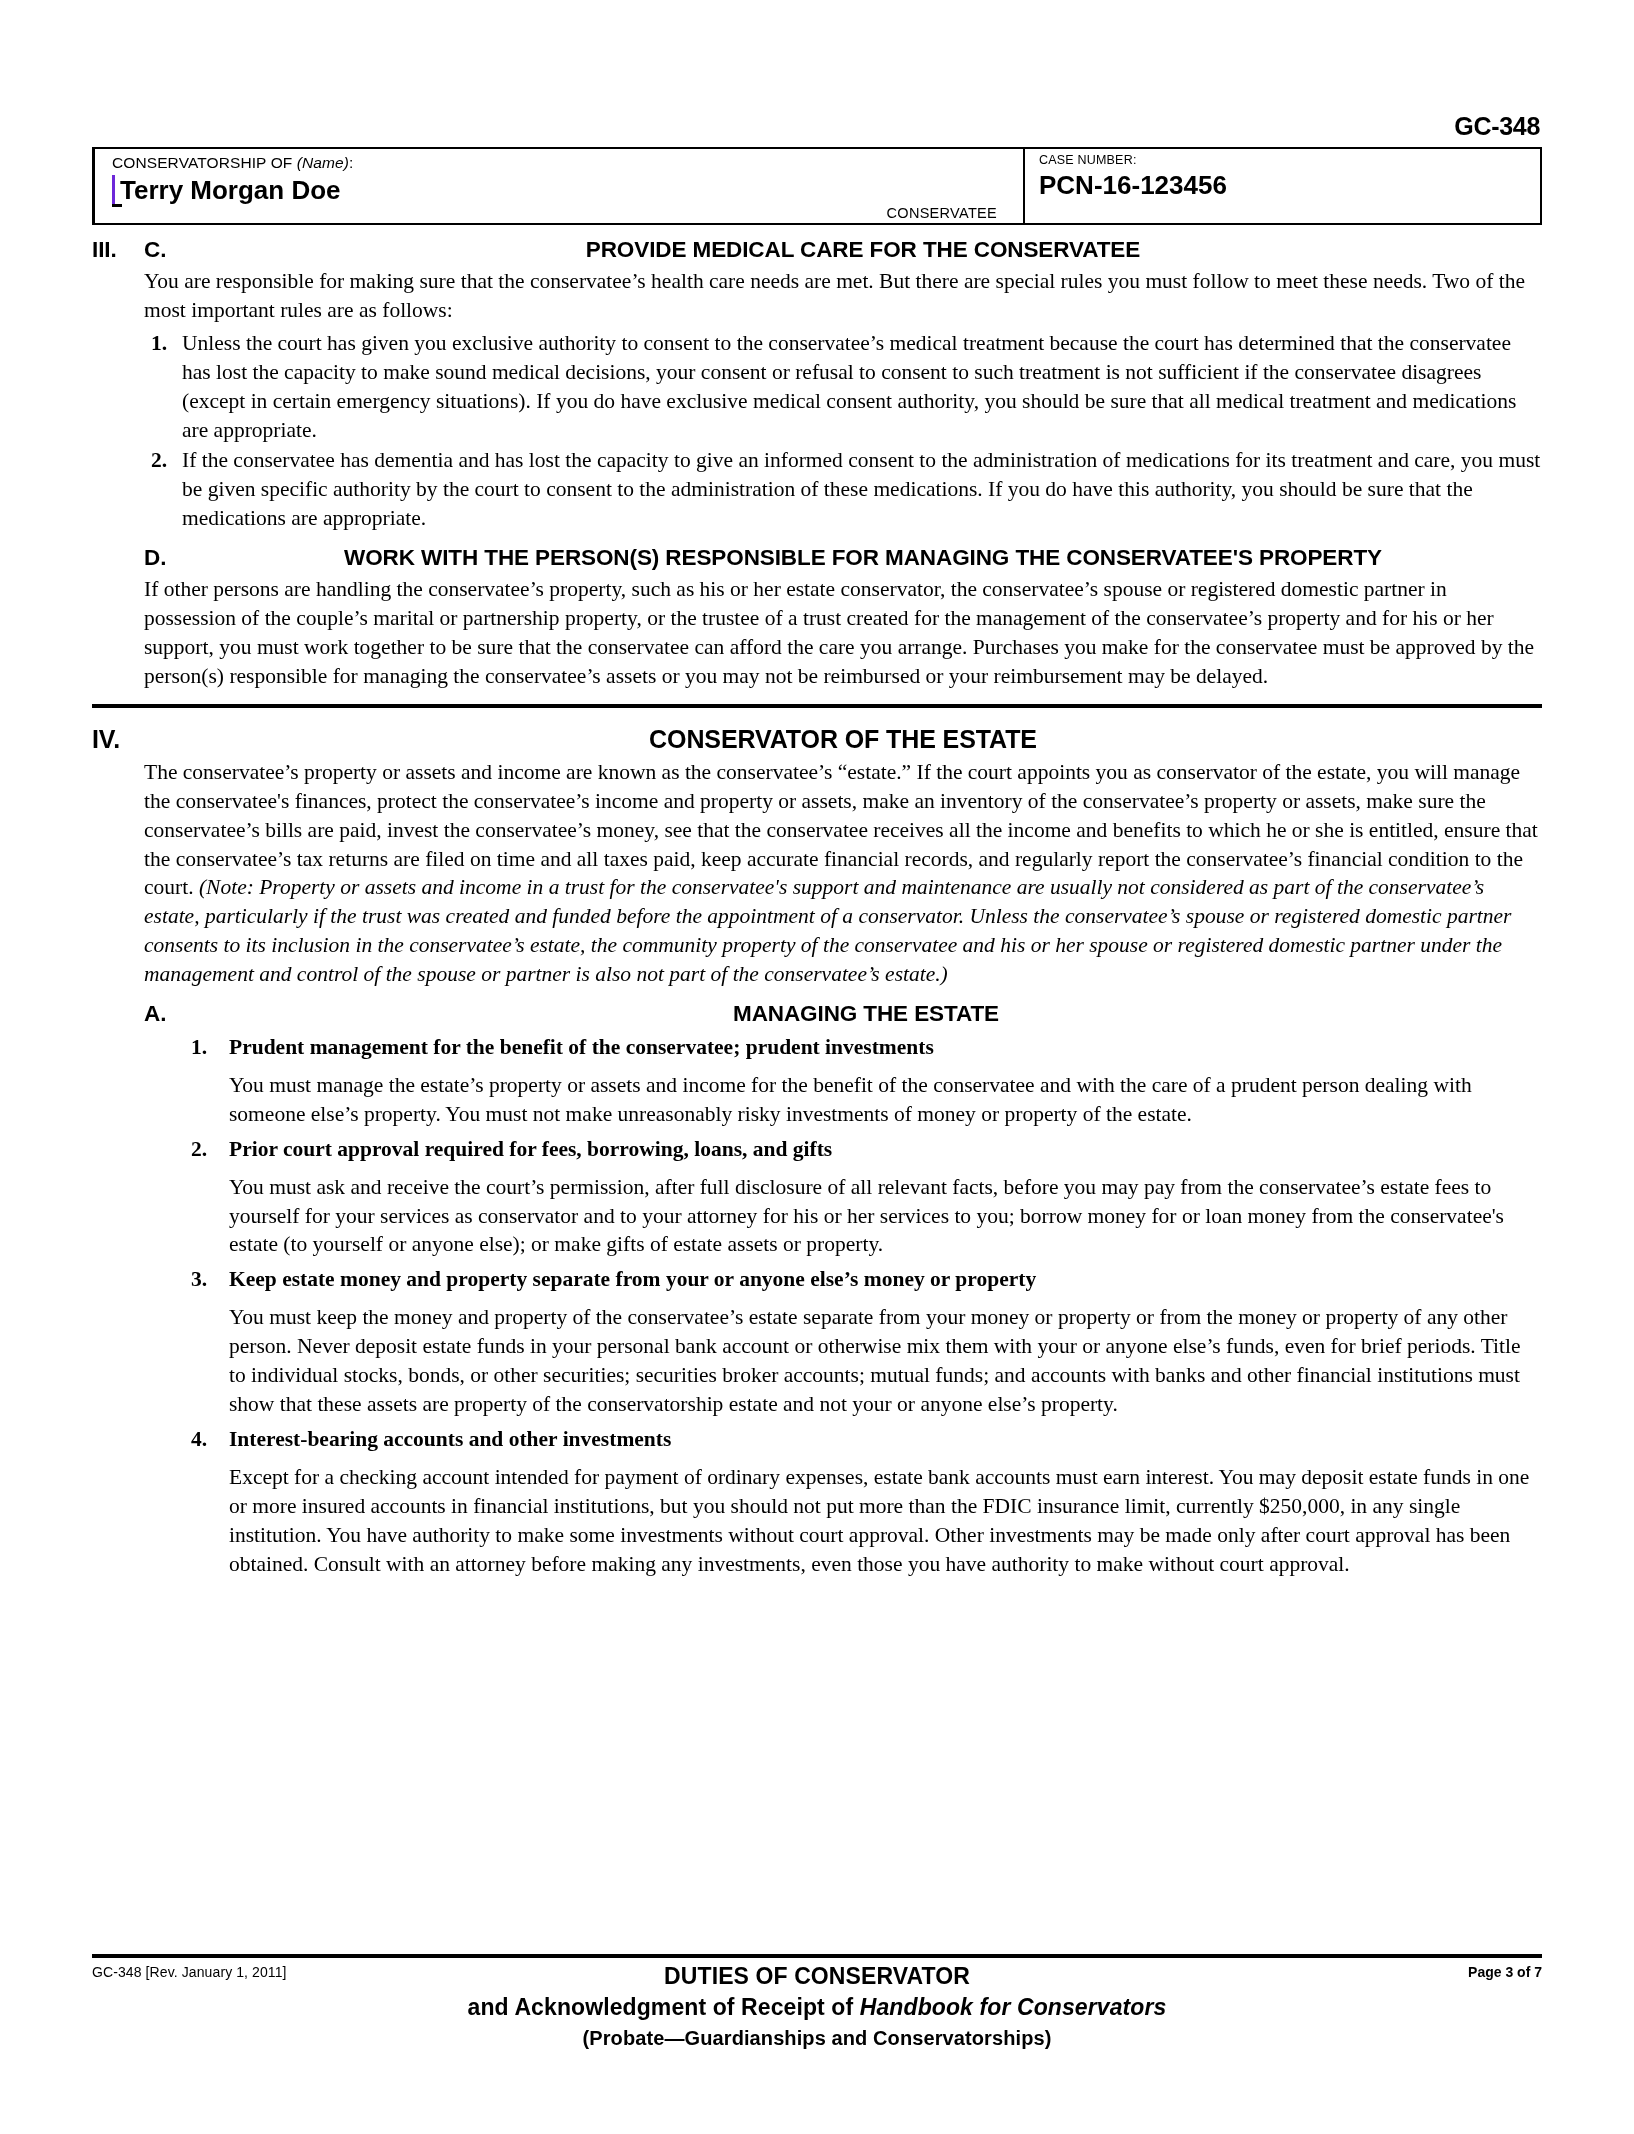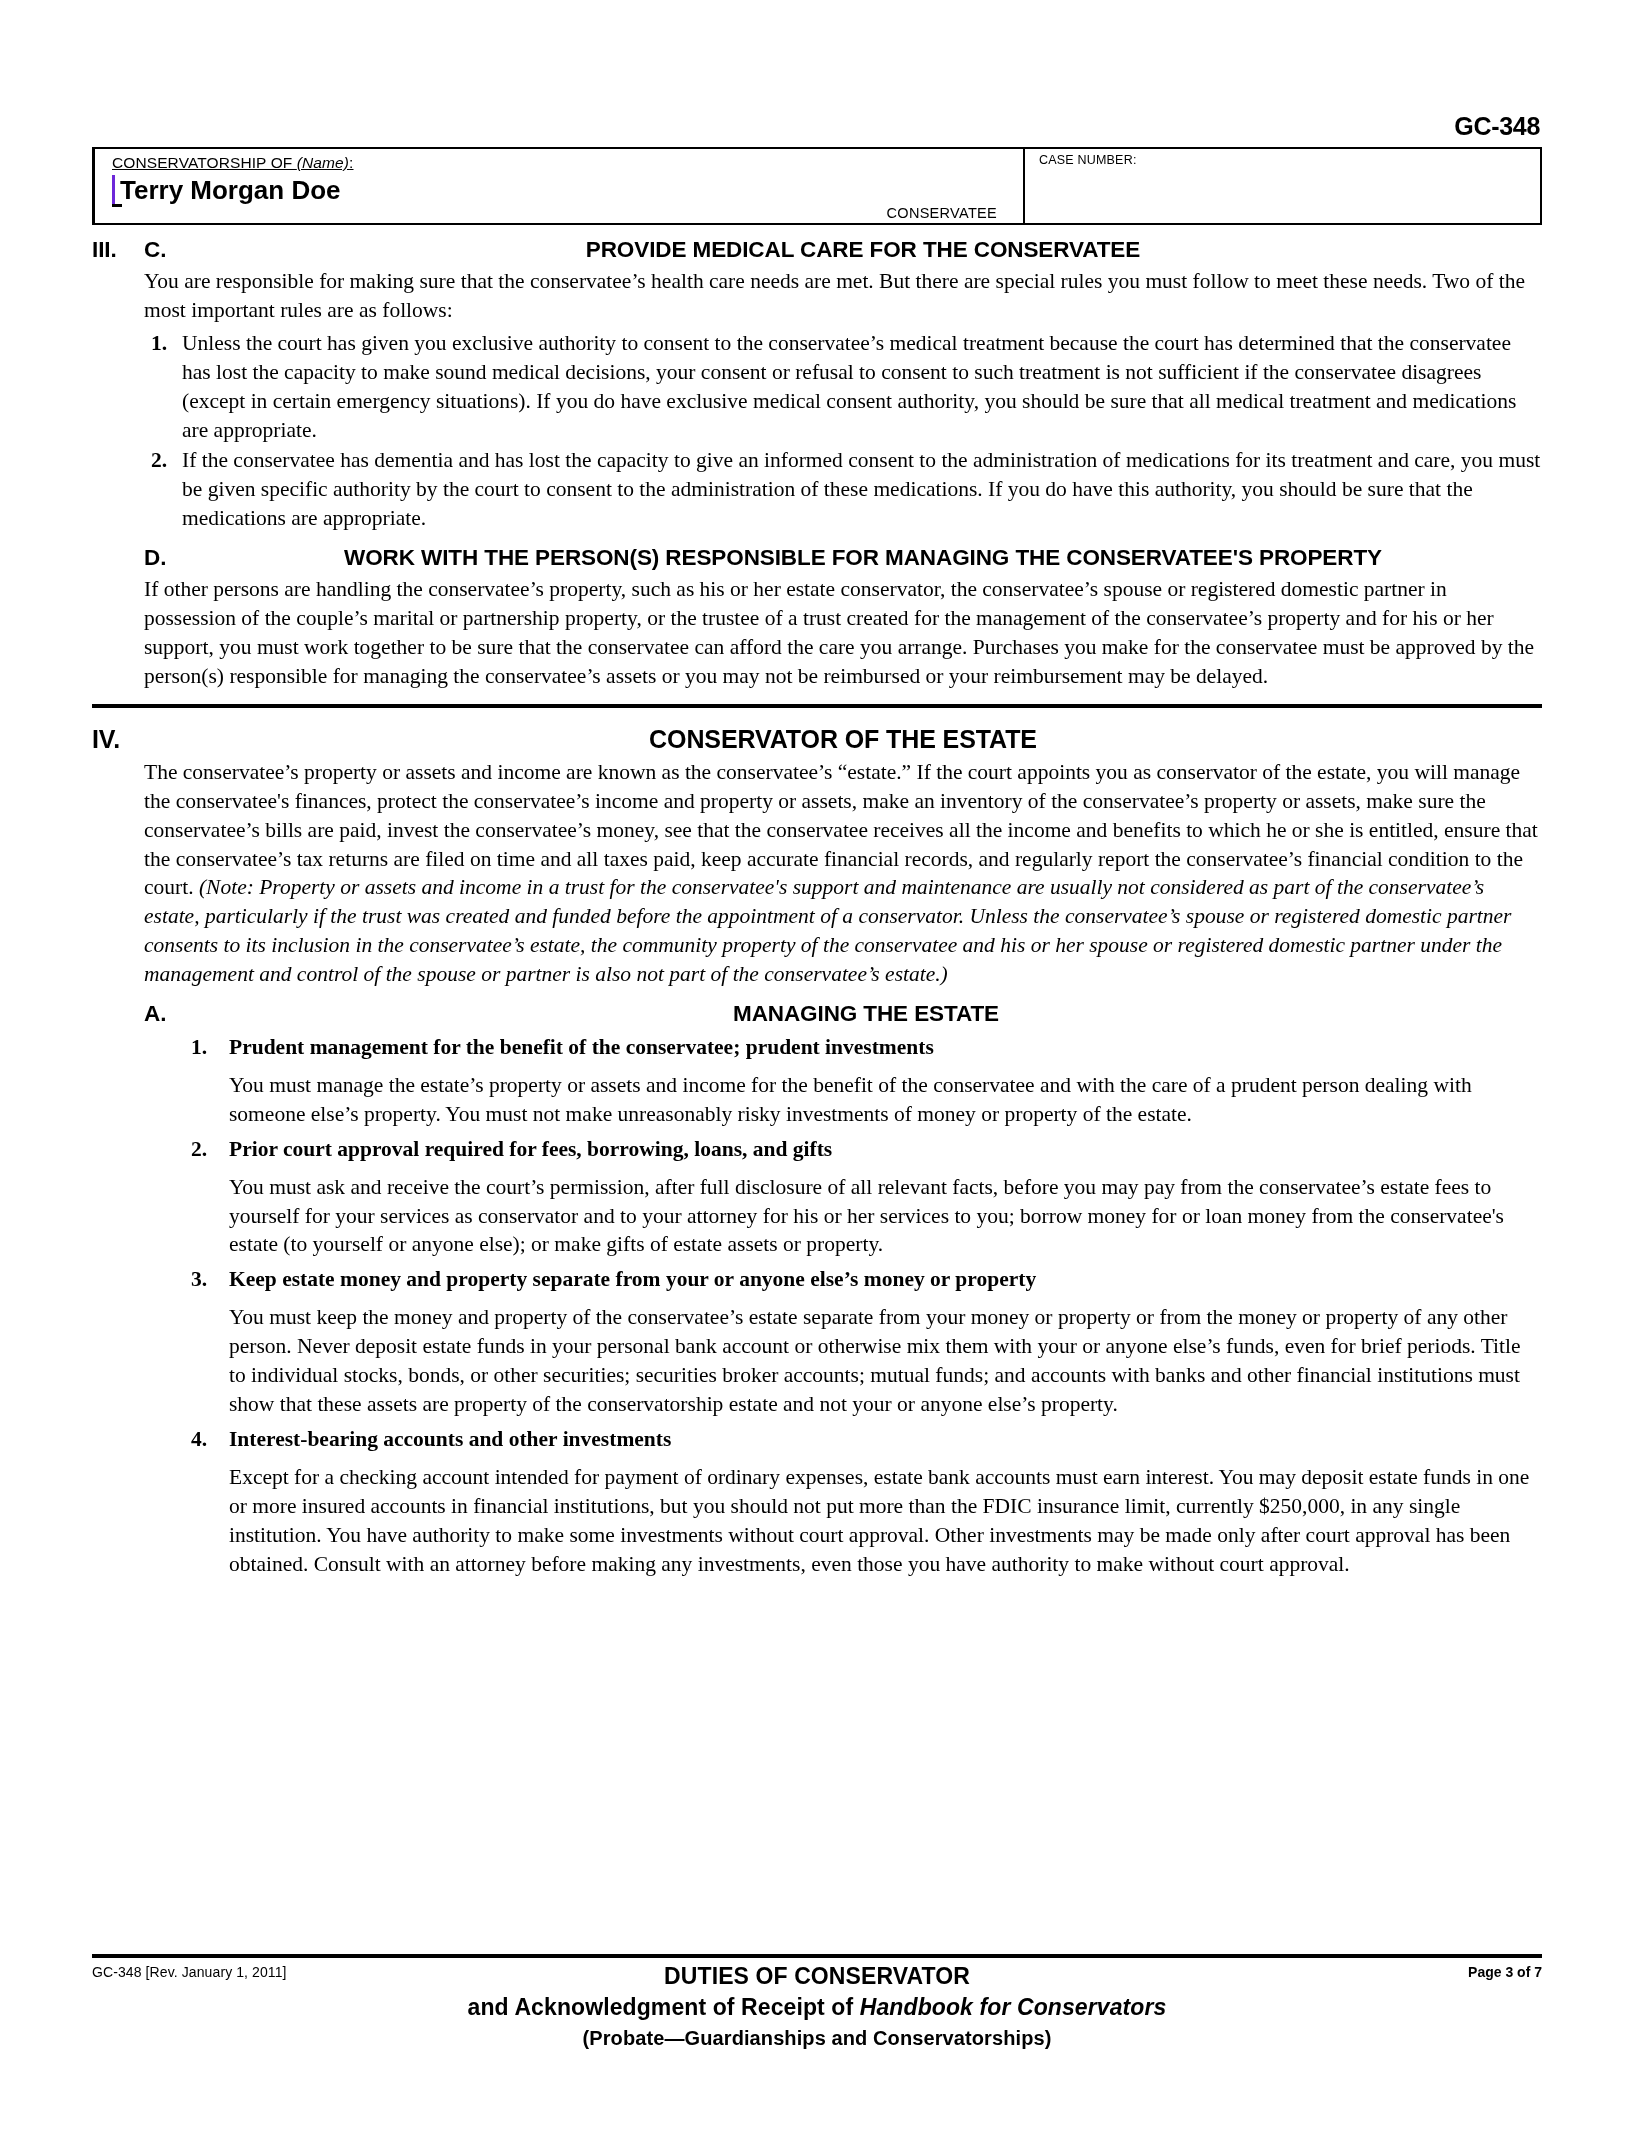--- a/index.html
+++ b/index.html
@@ -64,21 +64,20 @@
     position: relative;
     padding: 5px 0 0 14px;
     box-sizing: border-box;
   }
   .cap-label {
     font-family: "Liberation Sans", sans-serif;
     font-size: 15.5px;
     letter-spacing: 0.1px;
     line-height: 1.1;
     white-space: nowrap;
-    text-decoration: underline;
   }
   .cap-label .ital {
     font-style: italic;
   }
   .cap-label-small {
     font-family: "Liberation Sans", sans-serif;
     font-size: 12.5px;
     letter-spacing: 0.2px;
     line-height: 1.1;
   }
@@ -298,20 +297,21 @@
     </div>
 
     <div class="caption-box">
       <div class="caption-left">
         <div class="cap-label"><span>CONSERVATORSHIP OF </span><span class="ital">(Name)</span><span>:</span></div>
         <div class="cap-value"><span class="cap-value-underline">Terry Morgan Doe</span></div>
         <div class="conservatee-tag">CONSERVATEE</div>
       </div>
       <div class="caption-right">
         <div class="cap-label-small">CASE NUMBER:</div>
+        <div class="cap-case-value">PCN-16-123456</div>
       </div>
     </div>
 
     <div class="sec-block">
       <div class="head-row sans-head">
         <div class="head-roman">III.</div>
         <div class="head-letter">C.</div>
         <div class="head-text">PROVIDE MEDICAL CARE FOR THE CONSERVATEE</div>
       </div>
       <div class="body-serif p-indent-1">You are responsible for making sure that the conservatee’s health care needs are met.  But there are special rules you must follow to meet these needs. Two of the most important rules are as follows:</div>

